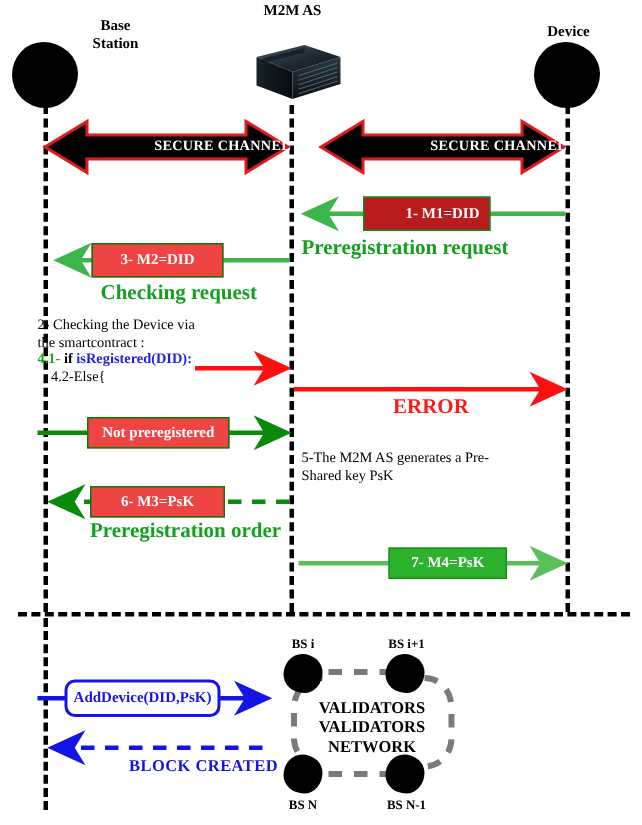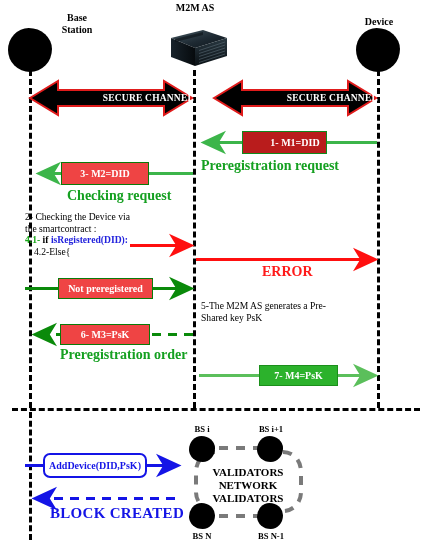--- a/index.html
+++ b/index.html
@@ -54,21 +54,21 @@
   }
   .msgbox.green-mid{background:#b91c1c;border:1.5px solid #0f8a1c;padding-left:21px;}
   .msgbox.green-dark{background:#ef4444;border:1.5px solid #0a7a0a;}
   .msgbox.green-light{background:#2cb22c;border:1.5px solid #1b8f1b;}
 
   .caption{
     position:absolute;font-size:14px;color:#15a021;font-weight:bold;
     font-family:"Liberation Serif", serif;white-space:nowrap;
   }
   .caption.red{color:#ff1a1a;}
-  .caption.blue{color:#1414e6;font-size:15px;letter-spacing:.3px;}
+  .caption.blue{color:#1414e6;font-size:11px;letter-spacing:.3px;margin-left:36px;}
 
   .note{
     position:absolute;font-size:9.6px;line-height:11.5px;color:#000;
     font-family:"Liberation Serif", serif;
   }
   .note .g{color:#1aa81a;font-weight:bold;}
   .note .bl{color:#2222dd;font-weight:bold;}
   .note .k{color:#000;font-weight:bold;}
   .note .r{color:#ff1a1a;font-weight:bold;}
 
@@ -245,21 +245,21 @@
   <div class="blob b26" style="left:257px;top:436px;"></div>
 
   <div class="blob b26" style="left:189px;top:503px;"></div>
   <div class="bcn-label" style="left:178px;top:531px;width:48px;">BS N</div>
 
   <div class="blob b26" style="left:257px;top:503px;"></div>
   <div class="bcn-label" style="left:243px;top:531px;width:56px;">BS N-1</div>
 
   <div class="bcn-title" style="left:193px;top:466px;width:110px;">
     <div>VALIDATORS</div>
+    <div>VALIDATORS</div>
     <div>NETWORK</div>
-    <div>VALIDATORS</div>
   </div>
 
   <div class="adddev" style="left:43px;top:453px;width:104px;height:25px;">AddDevice(DID,PsK)</div>
 
   <div class="caption blue" style="left:50px;top:505px;">BLOCK CREATED</div>
 
 </div>
 
 </body></html>

